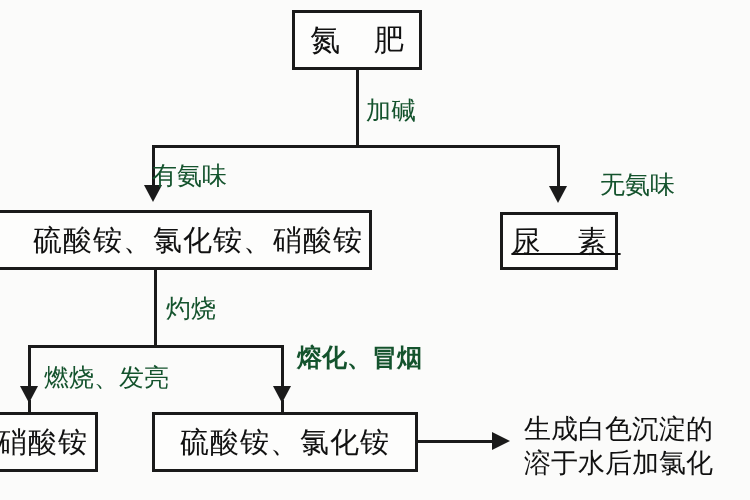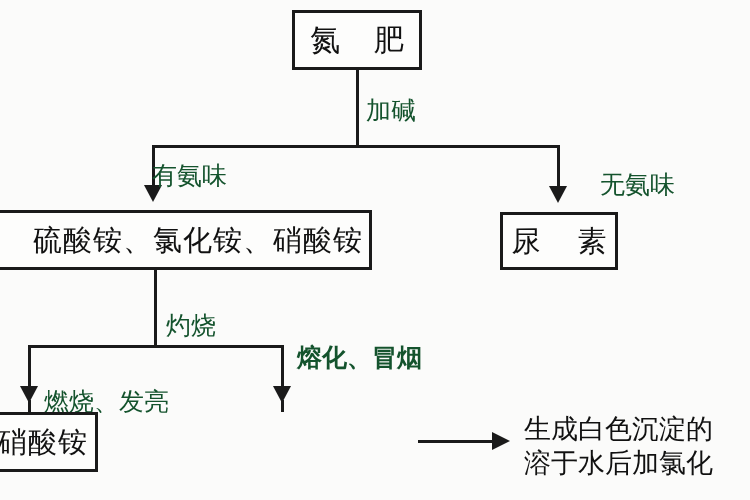--- a/index.html
+++ b/index.html
@@ -41,20 +41,21 @@
 
   #box-ammonium-group {
     left: -18px; top: 210px; width: 390px; height: 60px;
     font-size: 29px;
     justify-content: flex-end;
     padding-right: 6px;
   }
   #box-urea {
     left: 500px; top: 212px; width: 118px; height: 58px;
     font-size: 29px;
+    text-decoration: underline;
   }
   #box-urea .box-label { letter-spacing: 14px; text-indent: 14px; }
 
   #box-ammonium-nitrate {
     left: -26px; top: 412px; width: 124px; height: 60px;
     font-size: 29px;
     justify-content: flex-end;
     padding-right: 7px;
   }
   #box-sulfate-chloride {
@@ -92,22 +93,22 @@
   .edge-label {
     position: absolute;
     font-size: 25px;
     line-height: 1;
     white-space: nowrap;
     color: #14532d;
   }
   #label-add-alkali { left: 366px; top: 98px; }
   #label-has-ammonia { left: 152px; top: 163px; }
   #label-no-ammonia  { left: 600px; top: 172px; }
-  #label-ignite      { left: 166px; top: 296px; margin-top: 17px; }
-  #label-burn-glow   { left: 44px;  top: 365px; margin-top: 24px; }
+  #label-ignite      { left: 166px; top: 296px; }
+  #label-burn-glow   { left: 44px;  top: 365px; }
   #label-melt-smoke  { left: 297px; top: 345px; font-weight: bold; }
 
   
   #note-barium {
     position: absolute;
     left: 524px;
     top: 412px;
     font-size: 27px;
     line-height: 1.25;
     white-space: nowrap;
@@ -158,20 +159,23 @@
   <div class="arrow-down" style="left:273px; top:386px;"></div>
   <div class="edge-label" id="label-melt-smoke">熔化、冒烟</div>
 
   <div class="vline" style="left:28px; top:400px; height:12px;"></div>
   <div class="vline" style="left:281px; top:400px; height:12px;"></div>
 
   <div class="box" id="box-ammonium-nitrate">
     <span class="box-label">硝酸铵</span>
   </div>
 
+  <div class="box" id="box-sulfate-chloride">
+    <span class="box-label">硫酸铵、氯化铵</span>
+  </div>
 
   <div class="hline" style="left:418px; top:440px; width:76px;"></div>
   <div class="arrow-right" style="left:492px; top:432px;"></div>
 
   <div id="note-barium">
     <span>生成白色沉淀的</span>
     <span>溶于水后加氯化</span>
   </div>
 
 </div>

